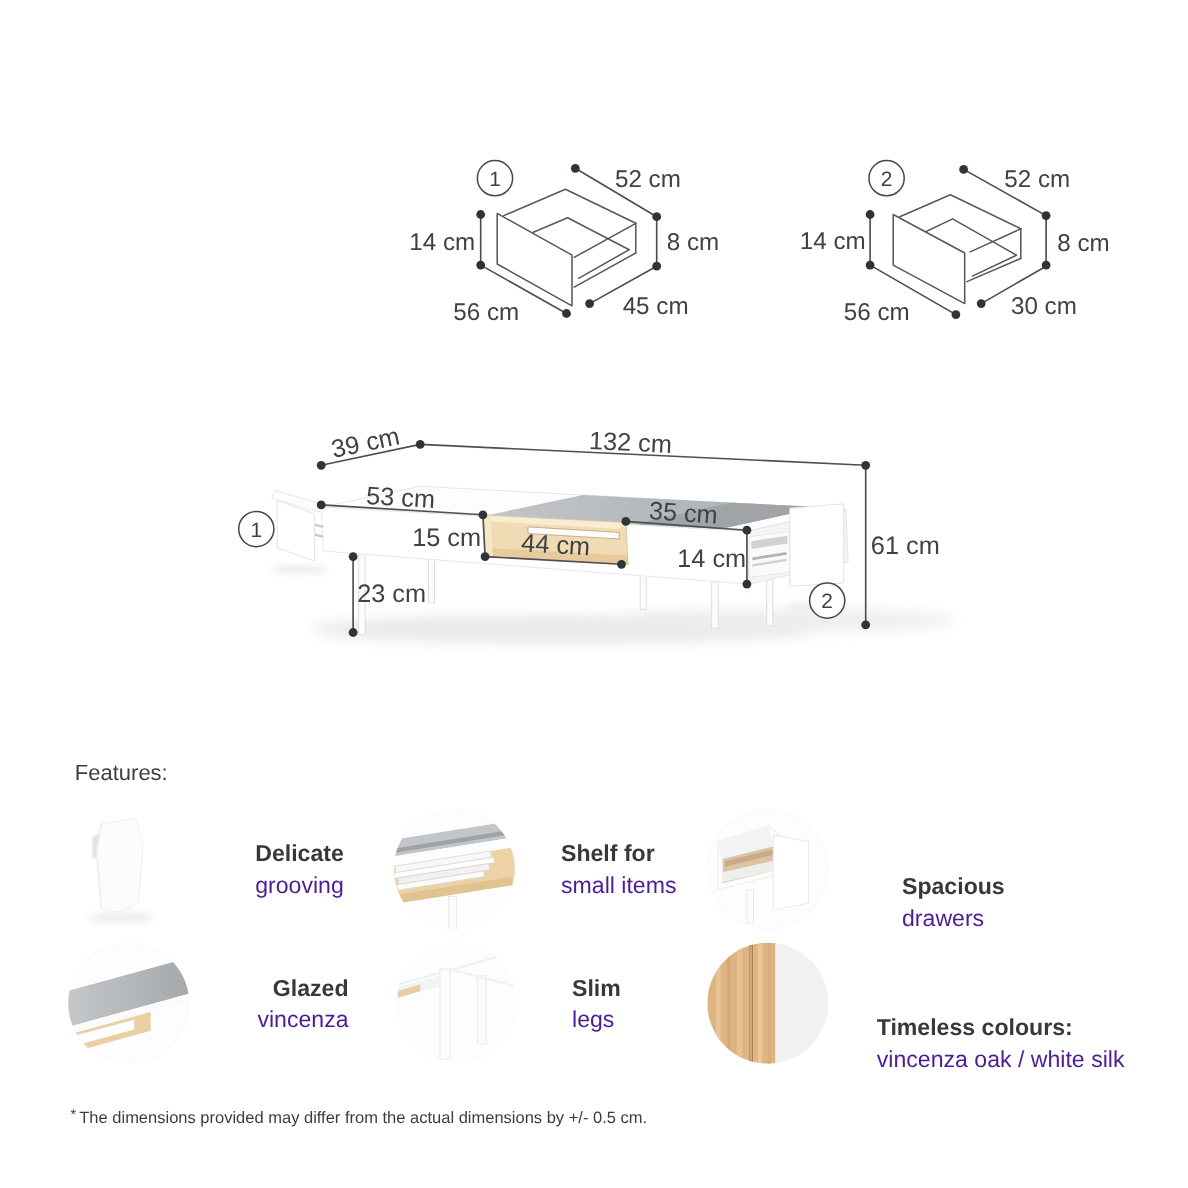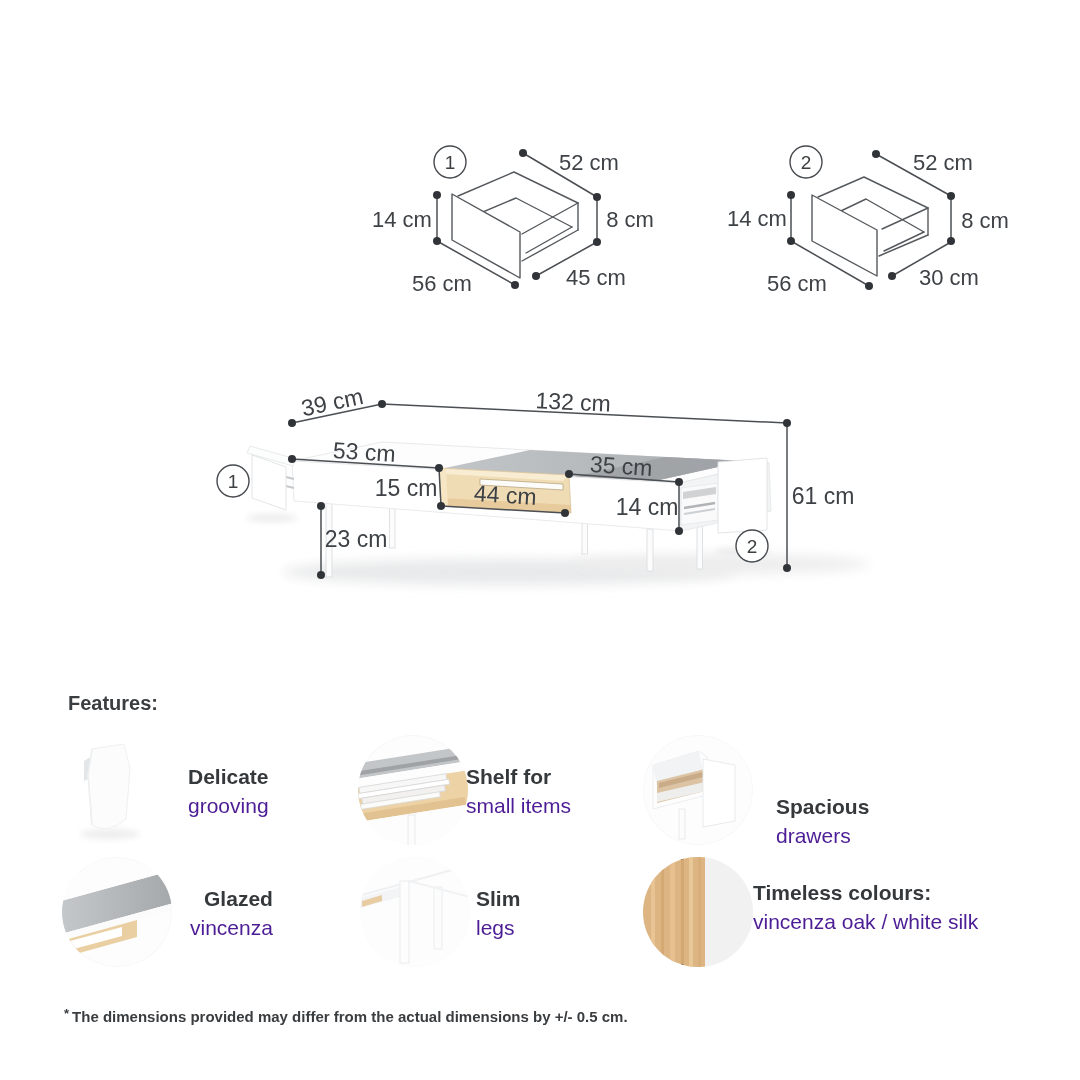--- a/index.html
+++ b/index.html
@@ -11,27 +11,27 @@
   .dimline{stroke:#4b4f53;stroke-width:1.5;fill:none;stroke-linecap:round;}
   .dot{fill:#303438;}
   .wire{stroke:#55595d;stroke-width:1.4;fill:none;stroke-linejoin:round;stroke-linecap:round;}
   .panelw{fill:#ffffff;stroke:#55595d;stroke-width:1.4;stroke-linejoin:round;}
   .dimtxt{fill:#3e4246;font-size:23px;}
   .dimtxt2{fill:#3e4246;font-size:22px;}
   .badge-c{fill:#ffffff;stroke:#46494d;stroke-width:1.4;}
   .badge-t{fill:#3c4043;font-size:19px;}
   text{font-family:"Liberation Sans",sans-serif;}
   
-  .features-heading{position:absolute;left:68px;top:692px;font-size:20px;color:#3b3e41;font-weight:bold;}
+  .features-heading{position:absolute;left:68px;top:692px;font-size:20px;color:#3b3e41;}
   .thumb{position:absolute;width:110px;height:110px;border-radius:50%;overflow:hidden;background:#fdfdfd;box-shadow:inset 0 0 0 1px rgba(0,0,0,0.025);}
   .thumb.noring{background:transparent;box-shadow:none;border-radius:0;overflow:visible;}
-  .feat-text{position:absolute;font-size:21px;line-height:29px;}
+  .feat-text{position:absolute;font-size:21px;line-height:29px;margin-left:44px;}
   .feat-text .t{font-weight:bold;color:#36393c;}
   .feat-text .s{color:#4c1d95;}
-  .footnote{position:absolute;left:64px;top:1008px;font-size:15px;color:#3a3d40;font-weight:bold;}
+  .footnote{position:absolute;left:64px;top:1008px;font-size:15px;color:#3a3d40;}
   .footnote .fn-star{display:inline-block;transform:translateY(-4px);font-size:13px;margin-right:3px;}
 </style>
 </head>
 <body>
 
 <div class="canvas">
 
   <svg class="abs" style="left:370px;top:128px;" width="310" height="185" viewBox="0 0 310 185">
 
     <g>
@@ -303,21 +303,21 @@
       <rect x="8" y="0" width="4" height="110" fill="#e8c494"></rect>
       <rect x="18" y="0" width="3" height="110" fill="#d4a974"></rect>
       <rect x="27" y="0" width="5" height="110" fill="#e6c18f"></rect>
       <rect x="38" y="0" width="3" height="110" fill="#d2a possibly"></rect>
       <rect x="38" y="0" width="3" height="110" fill="#d2a771"></rect>
       <rect x="46" y="0" width="4" height="110" fill="#e9c897"></rect>
       <rect x="55" y="0" width="3" height="110" fill="#d8af7b"></rect>
       <rect x="62" y="0" width="48" height="110" fill="#f1f1f2"></rect>
     </svg>
   </div>
-  <div class="feat-text" style="left:753px;top:878px;">
+  <div class="feat-text" style="left:753px;top:920px;">
     <div class="t">Timeless colours:</div>
     <div class="s">vincenza oak / white silk</div>
   </div>
 
   <div class="footnote">
     <span class="fn-star">*</span><span>The dimensions provided may differ from the actual dimensions by +/- 0.5 cm.</span>
   </div>
 
 </div>
 

